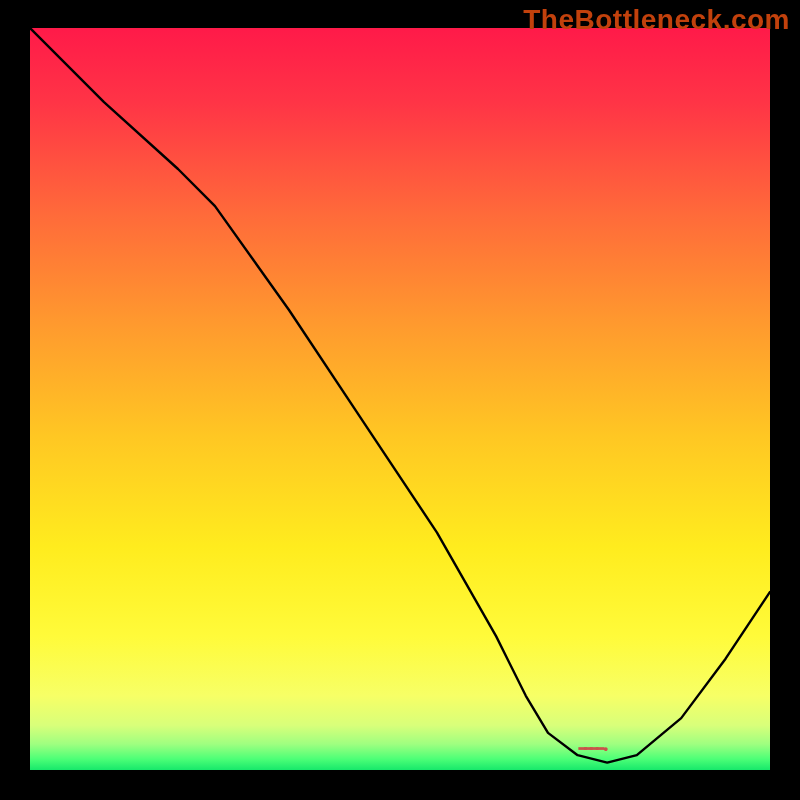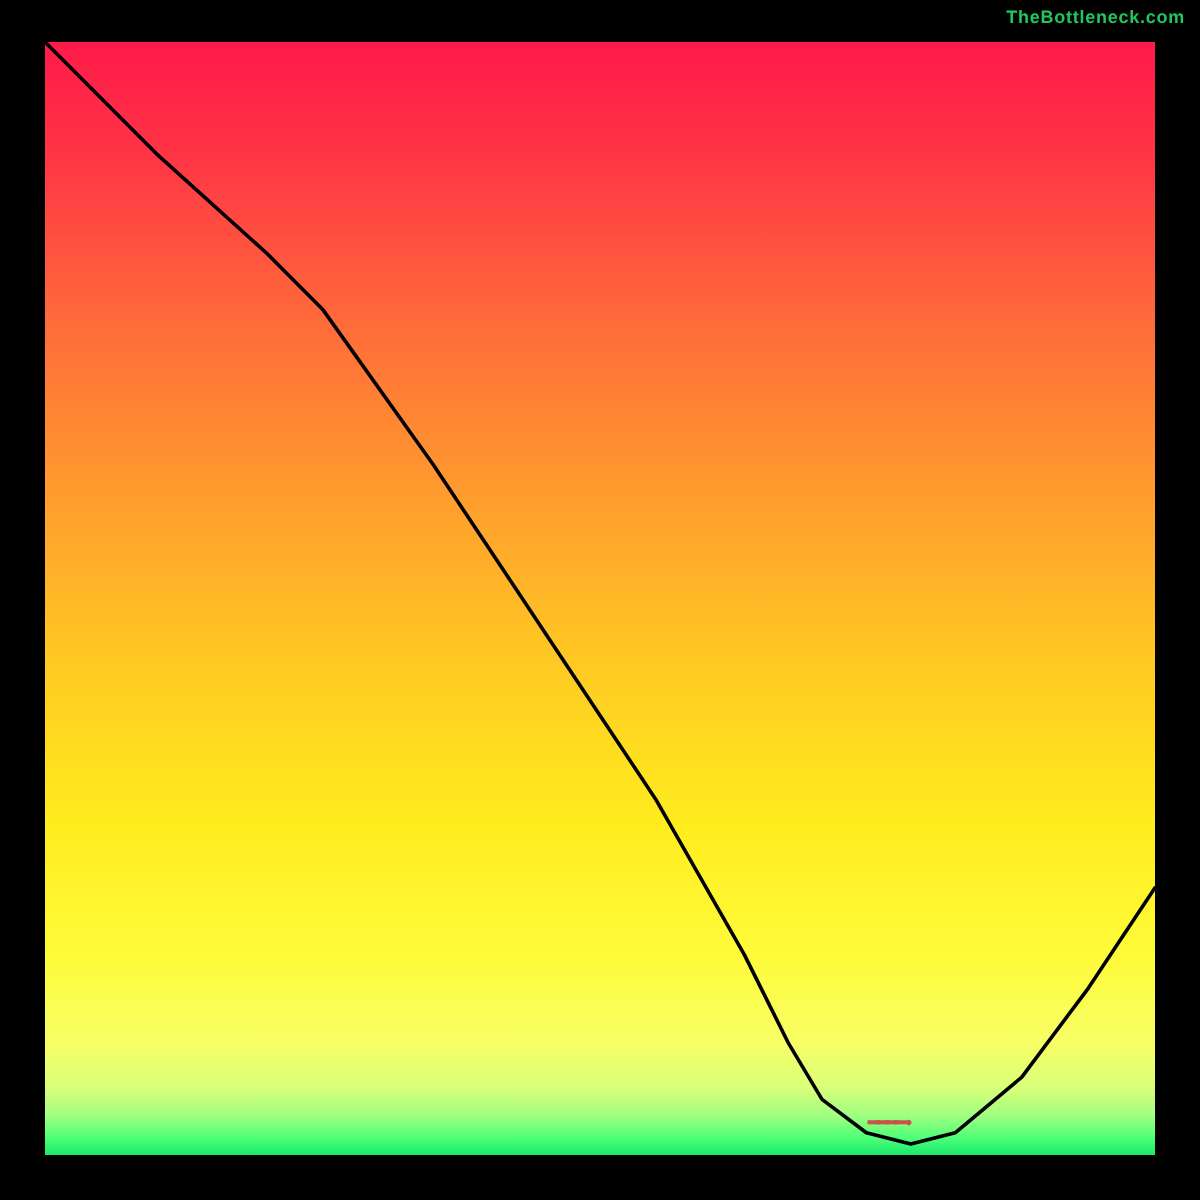--- a/index.html
+++ b/index.html
@@ -13,22 +13,22 @@
   }
   .container {
     position: relative;
     width: 800px;
     height: 800px;
   }
   .attribution {
     position: absolute;
     top: 4px;
     right: 10px;
-    color: #22c55e;
-    font-size: 12px;
+    color: #c2410c;
+    font-size: 28px;
     font-weight: bold;
     letter-spacing: 0.5px;
     z-index: 10;
   }
   .plot-area {
     position: absolute;
     left: 30px;
     top: 28px;
     width: 740px;
     height: 742px;

